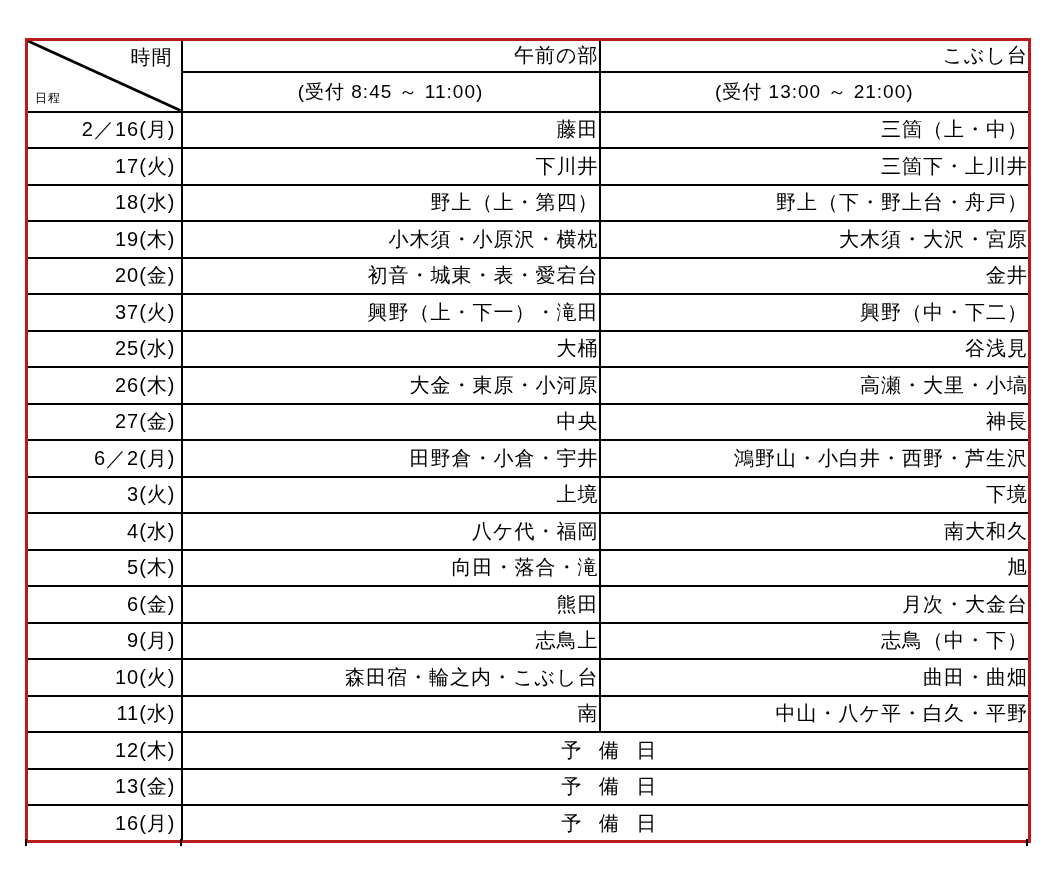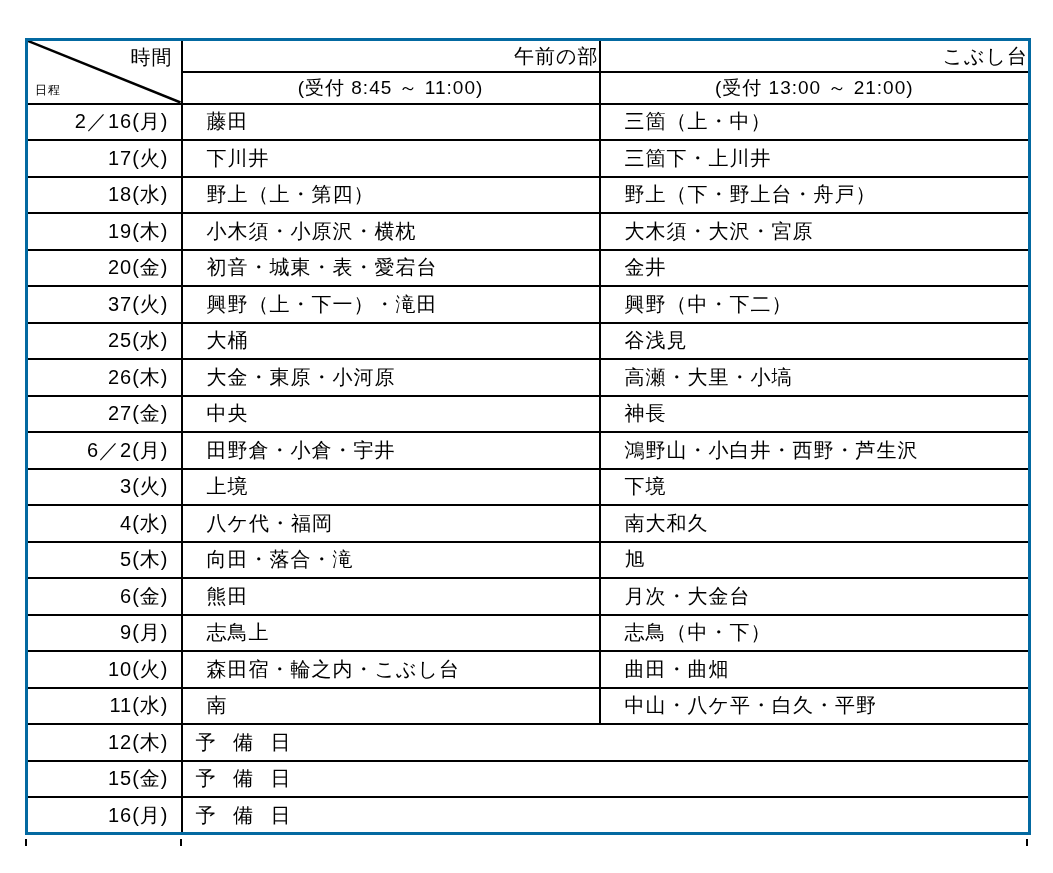--- a/index.html
+++ b/index.html
@@ -11,48 +11,48 @@
     overflow: hidden;
   }
   .page { position: relative; width: 1053px; height: 873px; background: #fff; }
 
   table.schedule {
     position: absolute;
     left: 25px; top: 38px;
     width: 1003px;
     border-collapse: collapse;
     table-layout: fixed;
-    border: 3px solid #0369a1;
+    border: 3px solid #b91c1c;
     font-size: 20px;
     letter-spacing: 1px;
   }
   th, td { border: 2px solid #000; overflow: hidden; white-space: nowrap; }
 
   
   th { font-weight: normal; }
   .corner {
     position: relative;
     height: 64px;
     padding: 0;
   }
   .corner svg { position: absolute; inset: 0; width: 100%; height: 100%; }
   .corner .lbl-time {
     position: absolute; top: 3px; right: 8px; font-size: 20px;
   }
   .corner .lbl-date {
     position: absolute; bottom: 4px; left: 7px; font-size: 12px;
   }
   .col-title { height: 32px; text-align: right; vertical-align: middle; }
-  .col-recep { height: 31px; text-align: center; vertical-align: middle; font-size: 19px; }
+  .col-recep { height: 40px; text-align: center; vertical-align: middle; font-size: 19px; }
 
   
   tbody td { height: 36.5px; vertical-align: middle; }
-  td.date  { text-align: right; padding-right: 12px; }
-  td.cell  { text-align: left;  padding-left: 24px; }
-  td.merged{ text-align: left; letter-spacing: 6px; padding-left: 13px; }
+  td.date  { text-align: right; padding-right: 5px; }
+  td.cell  { text-align: right;  padding-left: 24px; }
+  td.merged{ text-align: center; letter-spacing: 6px; padding-left: 13px; }
 
   
   .stub { position: absolute; width: 2px; height: 7px; background: #000; top: 839px; }
   .stub.s1 { left: 25px; }
   .stub.s2 { left: 180px; }
   .stub.s3 { left: 1026px; }
 </style>
 </head>
 <body>
 
@@ -165,21 +165,21 @@
         <tr>
           <td class="date">11(水)</td>
           <td class="cell">南</td>
           <td class="cell">中山・八ケ平・白久・平野</td>
         </tr>
         <tr>
           <td class="date">12(木)</td>
           <td colspan="2" class="merged">予 備 日</td>
         </tr>
         <tr>
-          <td class="date">15(金)</td>
+          <td class="date">13(金)</td>
           <td colspan="2" class="merged">予 備 日</td>
         </tr>
         <tr>
           <td class="date">16(月)</td>
           <td colspan="2" class="merged">予 備 日</td>
         </tr>
       </tbody>
   </table>
 
   <div class="stub s1"></div>

